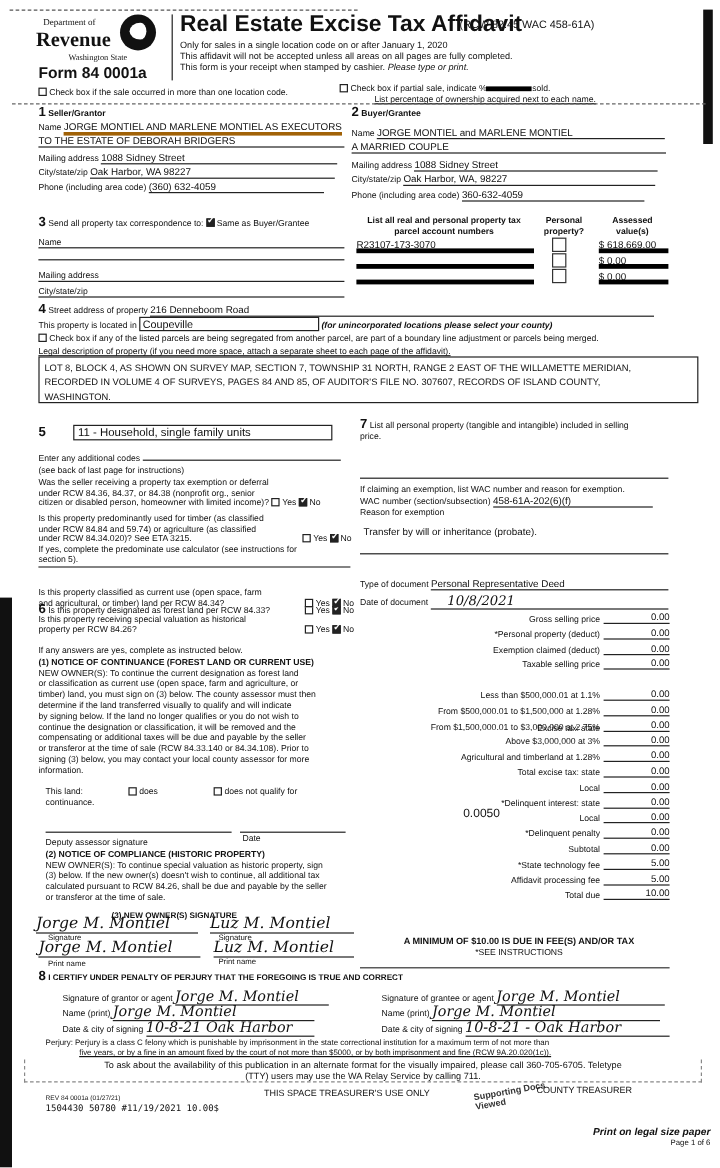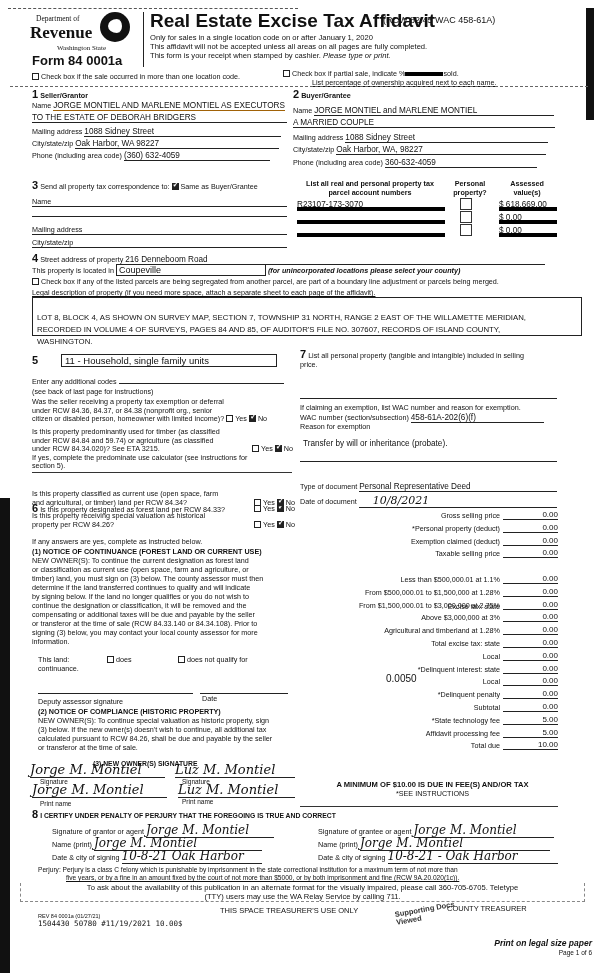--- a/index.html
+++ b/index.html
@@ -65,21 +65,21 @@
   </div>
   <div class="abs lbl" style="left:312px;top:78px;text-decoration:underline">List percentage of ownership acquired next to each name.</div>
   <div class="abs" style="left:10px;top:86px;width:578px;border-top:1px dashed #666"></div>
 
   <div class="abs" style="left:32px;top:88px">
     <span class="secnum">1</span>
     <span class="lbl bold">Seller/Grantor</span>
   </div>
   <div class="abs lbl" style="left:32px;top:101px;width:255px">
     <span>Name</span>
-    <span class="hand" style="border-bottom:1px solid #a16207;display:inline-block;width:232px">JORGE MONTIEL AND MARLENE MONTIEL AS EXECUTORS</span>
+    <span class="hand" style="border-bottom:3px solid #a16207;display:inline-block;width:232px">JORGE MONTIEL AND MARLENE MONTIEL AS EXECUTORS</span>
   </div>
   <div class="abs hand" style="left:32px;top:113px;width:255px;border-bottom:1px solid #222">TO THE ESTATE OF DEBORAH BRIDGERS</div>
   <div class="abs lbl" style="left:32px;top:127px;width:255px">
     <span>Mailing address</span>
     <span class="hand" style="border-bottom:1px solid #222;display:inline-block;width:197px">1088 Sidney Street</span>
   </div>
   <div class="abs lbl" style="left:32px;top:139px;width:255px">
     <span>City/state/zip</span>
     <span class="hand" style="border-bottom:1px solid #222;display:inline-block;width:204px">Oak Harbor, WA 98227</span>
   </div>
@@ -149,21 +149,21 @@
   </div>
   <div class="abs lbl" style="left:32px;top:264px">
     <span>This property is located in</span>
     <span class="hand" style="display:inline-block;width:150px;border:1px solid #222;padding-left:2px;font-size:9px">Coupeville</span>
     <span class="bold ital">(for unincorporated locations please select your county)</span>
   </div>
   <div class="abs lbl" style="left:32px;top:277px">
     <span class="cb"></span><span>Check box if any of the listed parcels are being segregated from another parcel, are part of a boundary line adjustment or parcels being merged.</span>
   </div>
   <div class="abs lbl" style="left:32px;top:288px;text-decoration:underline">Legal description of property (if you need more space, attach a separate sheet to each page of the affidavit).</div>
-  <div class="box" style="left:32px;top:297px;width:550px;height:39px;padding:14px 4px">
+  <div class="box" style="left:32px;top:297px;width:550px;height:39px;padding:3px 4px">
     <div class="hand" style="font-size:7.8px;line-height:12px">LOT 8, BLOCK 4, AS SHOWN ON SURVEY MAP, SECTION 7, TOWNSHIP 31 NORTH, RANGE 2 EAST OF THE WILLAMETTE MERIDIAN,</div>
     <div class="hand" style="font-size:7.8px;line-height:12px">RECORDED IN VOLUME 4 OF SURVEYS, PAGES 84 AND 85, OF AUDITOR'S FILE NO. 307607, RECORDS OF ISLAND COUNTY,</div>
     <div class="hand" style="font-size:7.8px;line-height:12px">WASHINGTON.</div>
   </div>
 
   <div class="abs secnum" style="left:32px;top:354px">5</div>
   <div class="box hand" style="left:61px;top:354px;width:216px;height:13px;padding-left:3px;font-size:9.5px">11 - Household, single family units</div>
   <div class="abs lbl" style="left:32px;top:377px;width:255px">
     <span>Enter any additional codes</span>
     <span style="display:inline-block;width:165px;border-bottom:1px solid #222;height:7px"></span>
@@ -204,21 +204,21 @@
     <div style="position:relative"><span>property per RCW 84.26?</span>
       <span style="position:absolute;right:2px;top:0"><span class="cb"></span><span>Yes</span>
       <span class="cb checked"></span><span>No</span></span></div>
   </div>
   <div class="abs lbl" style="left:32px;top:537px">If any answers are yes, complete as instructed below.</div>
   <div class="abs lbl bold" style="left:32px;top:547px">(1) NOTICE OF CONTINUANCE (FOREST LAND OR CURRENT USE)</div>
   <div class="abs lbl" style="left:32px;top:556px;width:265px;line-height:9px">
     <div>NEW OWNER(S): To continue the current designation as forest land</div>
     <div>or classification as current use (open space, farm and agriculture, or</div>
     <div>timber) land, you must sign on (3) below. The county assessor must then</div>
-    <div>determine if the land transferred continues to qualify and will indicate</div>
+    <div>determine if the land transferred visually to qualify and will indicate</div>
     <div>by signing below. If the land no longer qualifies or you do not wish to</div>
     <div>continue the designation or classification, it will be removed and the</div>
     <div>compensating or additional taxes will be due and payable by the seller</div>
     <div>or transferor at the time of sale (RCW 84.33.140 or 84.34.108). Prior to</div>
     <div>signing (3) below, you may contact your local county assessor for more</div>
     <div>information.</div>
   </div>
   <div class="abs lbl" style="left:38px;top:655px">This land:</div>
   <div class="abs lbl" style="left:38px;top:664px">continuance.</div>
   <div class="abs lbl" style="left:107px;top:655px"><span class="cb"></span><span>does</span></div>

